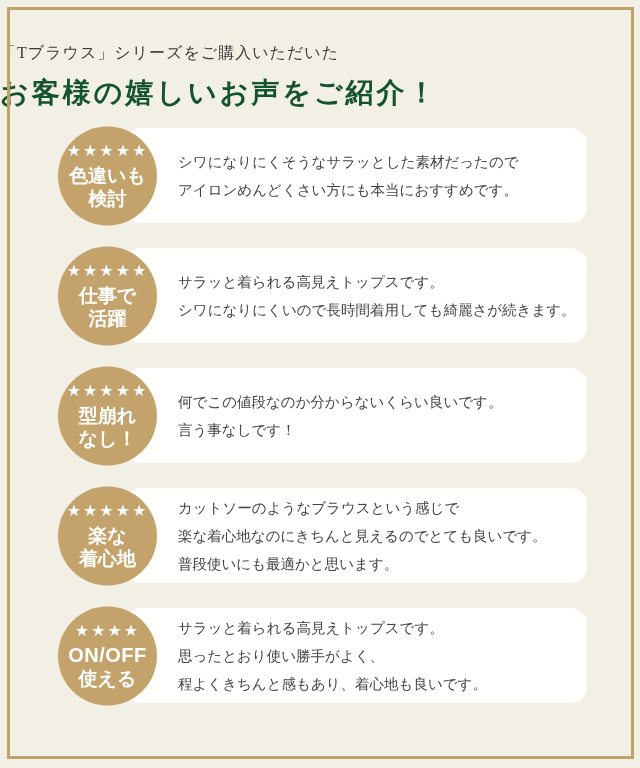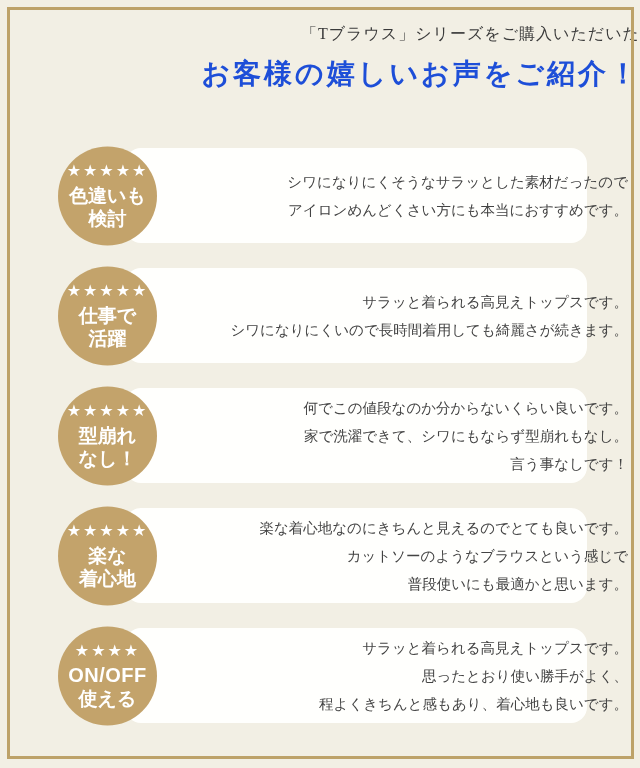--- a/index.html
+++ b/index.html
@@ -18,37 +18,37 @@
     position: absolute;
     left: 7px;
     top: 7px;
     right: 6px;
     bottom: 9px;
     border: 3px solid #bda269;
     pointer-events: none;
   }
   .header {
     box-sizing: border-box;
-    height: 148px;
-    padding-top: 24px;
-    text-align: right;
+    height: 128px;
+    padding-top: 43px;
+    text-align: left;
   }
   .subtitle {
     margin: 0;
     font-family: "Liberation Serif", "DejaVu Serif", serif;
     font-size: 16px;
     color: #3a3a3a;
     letter-spacing: 1px;
   }
   .title {
     margin: 10px 0 0 0;
     font-family: "Liberation Serif", "DejaVu Serif", serif;
     font-size: 28px;
     font-weight: 600;
-    color: #1d4ed8;
+    color: #14532d;
     letter-spacing: 3px;
   }
   .reviews {
     position: relative;
   }
   .review-row {
     position: relative;
     height: 95px;
     margin-bottom: 25px;
   }
@@ -97,21 +97,20 @@
   }
   .review-text {
     position: absolute;
     left: 178px;
     right: 12px;
     top: 0;
     bottom: 0;
     display: flex;
     flex-direction: column;
     justify-content: center;
-    text-align: right;
   }
   .review-text p {
     margin: 0;
     font-size: 14.5px;
     line-height: 28px;
     color: #434343;
   }
 </style>
 </head>
 <body>
@@ -152,35 +151,34 @@
 
   <div class="review-row">
     <div class="review-card"></div>
     <div class="review-badge">
       <div class="stars">★★★★★</div>
       <div class="badge-label">型崩れ</div>
       <div class="badge-label">なし！</div>
     </div>
     <div class="review-text">
         <p>何でこの値段なのか分からないくらい良いです。</p>
-        <p>家で洗濯できて、シワにもならず型崩れもなし。</p>
         <p>言う事なしです！</p>
       </div>
   </div>
 
   <div class="review-row">
     <div class="review-card"></div>
     <div class="review-badge">
       <div class="stars">★★★★★</div>
       <div class="badge-label">楽な</div>
       <div class="badge-label">着心地</div>
     </div>
     <div class="review-text">
+        <p>カットソーのようなブラウスという感じで</p>
         <p>楽な着心地なのにきちんと見えるのでとても良いです。</p>
-        <p>カットソーのようなブラウスという感じで</p>
         <p>普段使いにも最適かと思います。</p>
       </div>
   </div>
 
   <div class="review-row">
     <div class="review-card"></div>
     <div class="review-badge">
       <div class="stars">★★★★</div>
       <div class="badge-label latin">ON/OFF</div>
       <div class="badge-label">使える</div>

